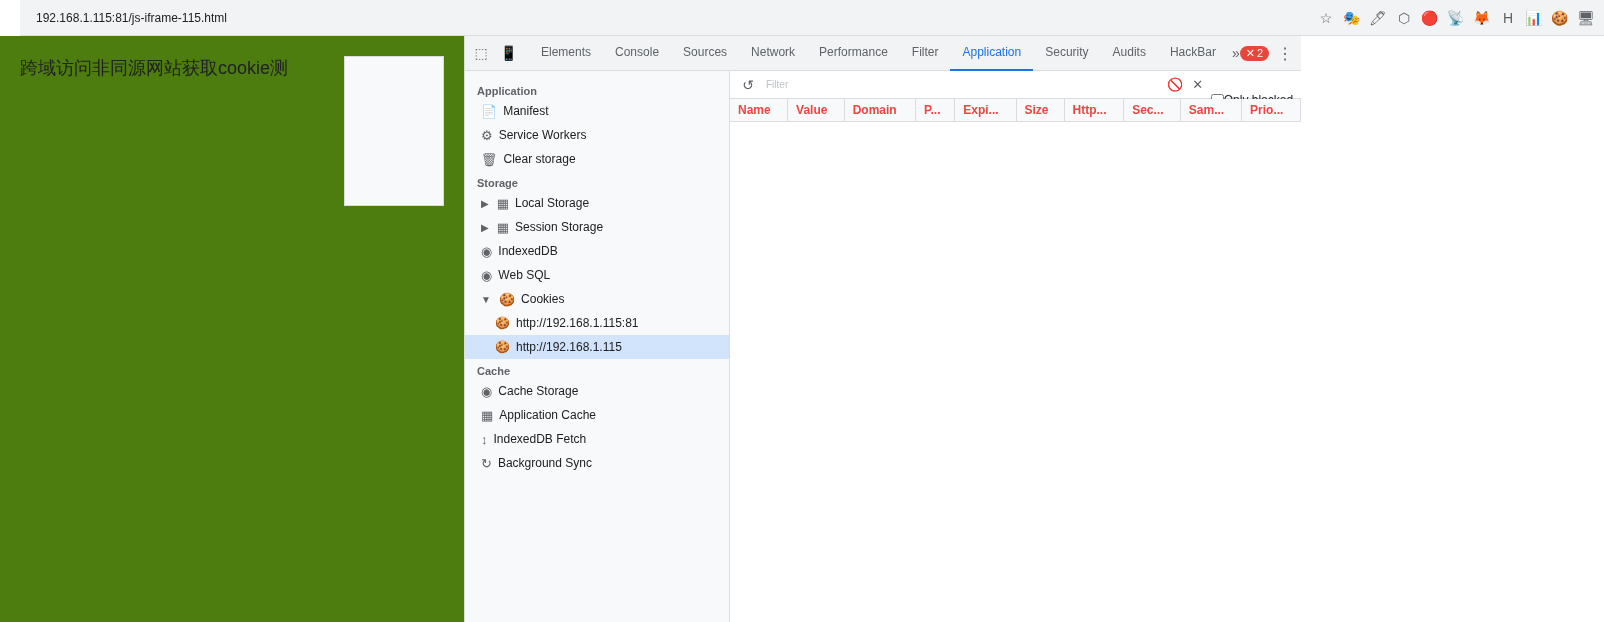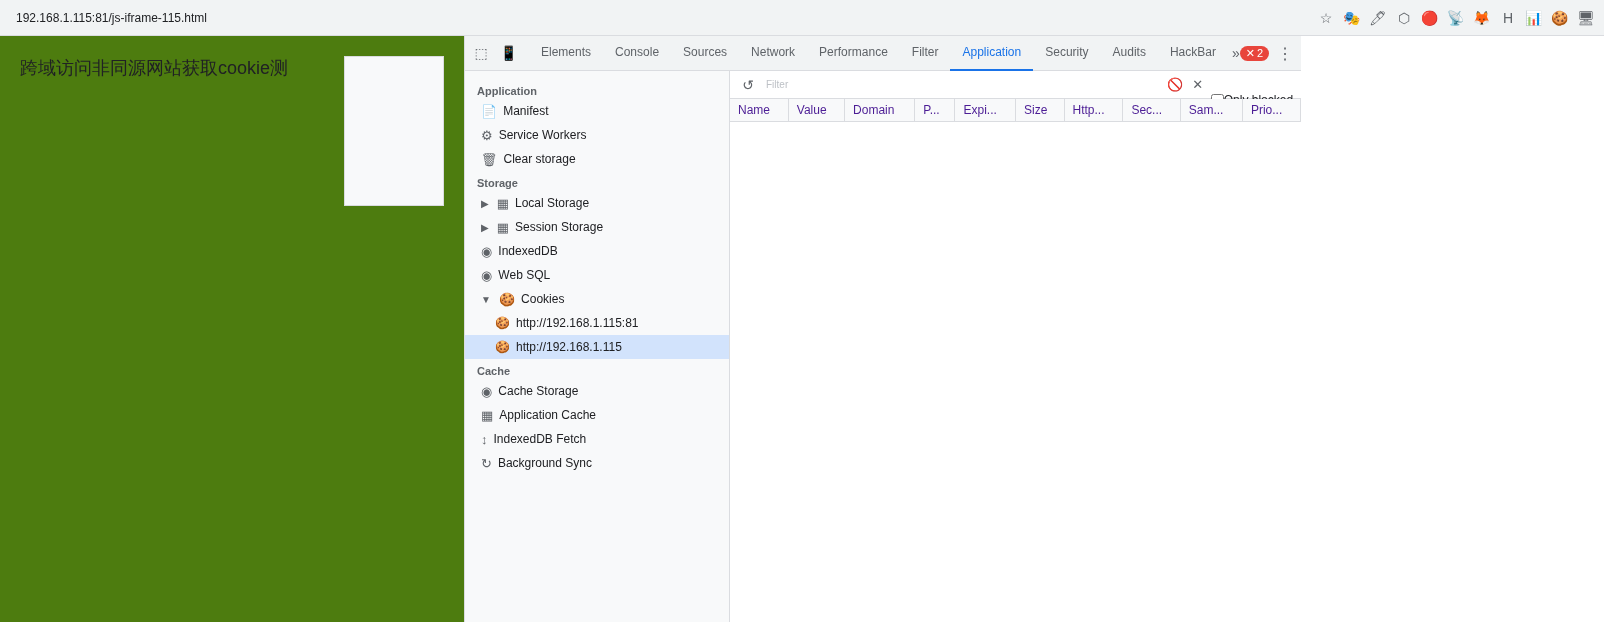--- a/index.html
+++ b/index.html
@@ -6,20 +6,21 @@
     body { font-family: 'Segoe UI', Arial, sans-serif; font-size: 12px; background: #fff; overflow: hidden; }
 
     
     .top-bar {
       display: flex;
       align-items: center;
       height: 36px;
       background: #f1f3f4;
       border-bottom: 1px solid #dadce0;
       padding: 0 8px;
+      margin-left: 20px;
     }
     .url-bar {
       flex: 1;
       font-size: 12px;
       color: #202124;
       padding: 0 8px;
     }
     .top-icons {
       display: flex;
       gap: 6px;
@@ -240,22 +241,22 @@
       border-collapse: collapse;
       font-size: 12px;
     }
     thead tr {
       background: #f8f9fa;
       border-bottom: 1px solid #dadce0;
     }
     th {
       text-align: left;
       padding: 4px 8px;
-      font-weight: 400;
-      color: #4c1d95;
+      font-weight: 700;
+      color: #ef4444;
       border-right: 1px solid #dadce0;
       white-space: nowrap;
       position: sticky;
       top: 0;
       background: #f8f9fa;
     }
 
     
     .page-area {
       width: 465px;

